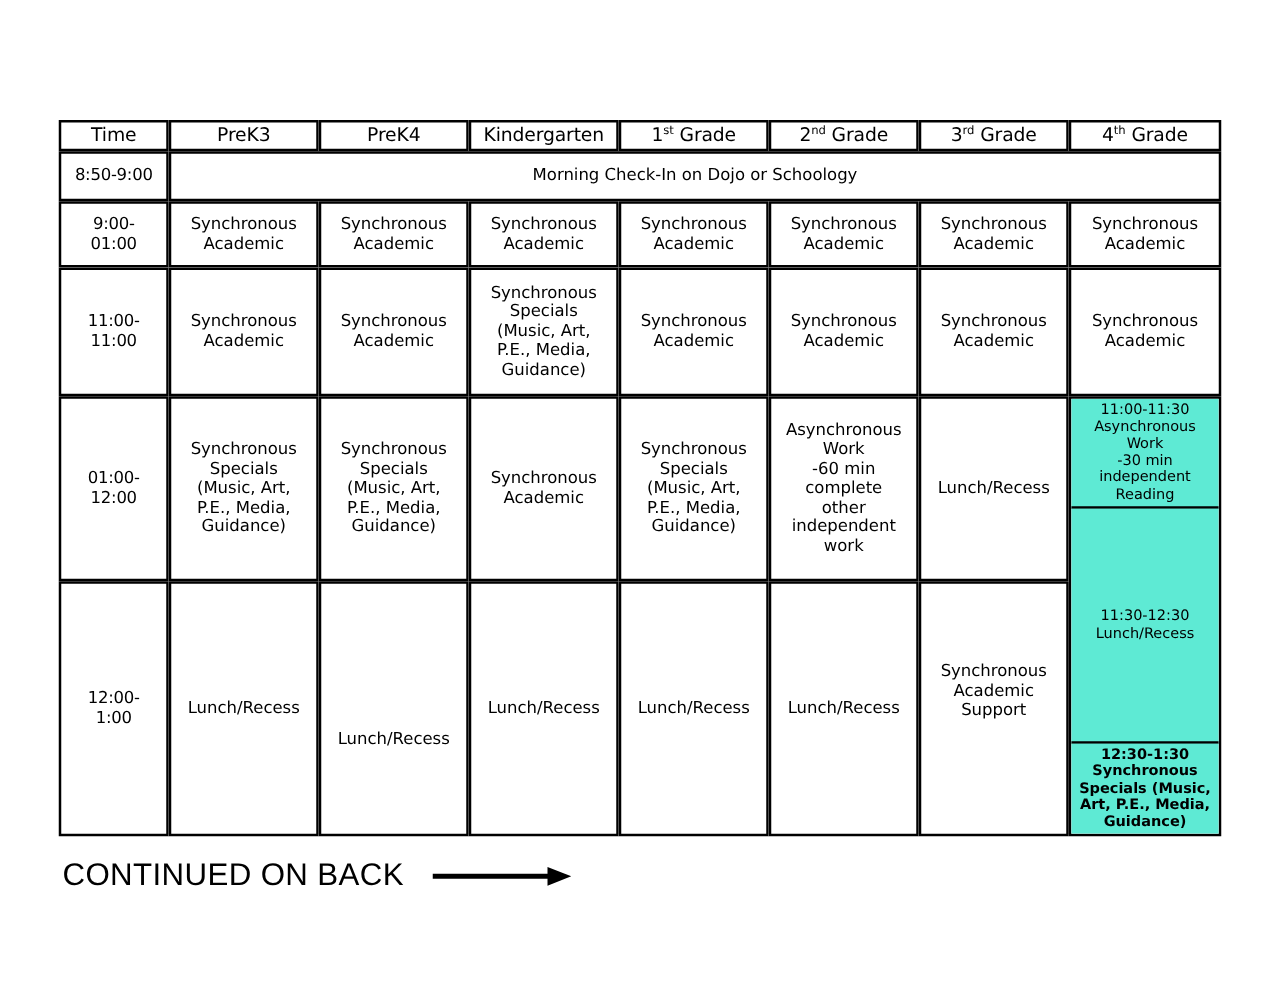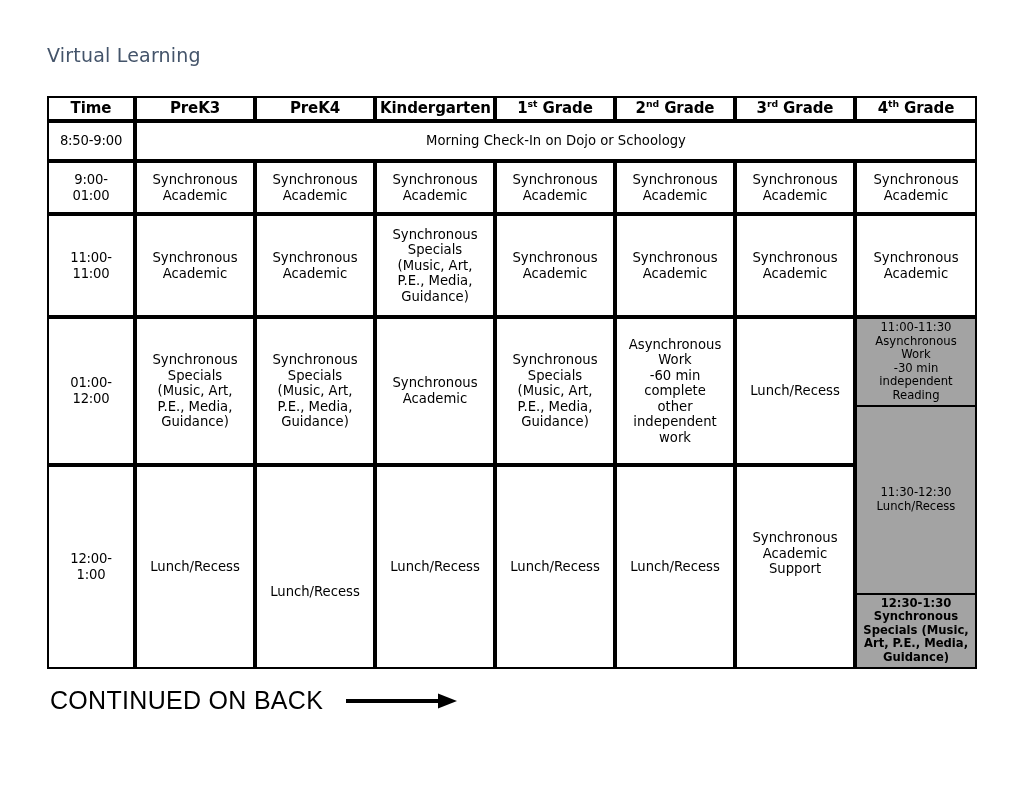--- a/index.html
+++ b/index.html
@@ -68,21 +68,21 @@
     vertical-align: middle;
     font-family: "DejaVu Sans", sans-serif;
     font-size: 13.2px;
     line-height: 15.5px;
     font-weight: 400;
     background: #ffffff;
     overflow: hidden;
   }
   .schedule-table th {
     font-size: 15px;
-    font-weight: bold;
+    font-weight: normal;
     line-height: 17px;
     letter-spacing: -0.1px;
   }
   th sup {
     font-size: 0.62em;
     vertical-align: super;
     line-height: 0;
   }
   .time-cell {
     font-weight: bold;
@@ -131,21 +131,21 @@
   }
   .subgrid td {
     border: 0;
     border-bottom: 2.5px solid #000000;
     padding: 2px 2px;
     font-family: "DejaVu Sans", sans-serif;
     font-size: 11.6px;
     line-height: 13.6px;
     text-align: center;
     vertical-align: middle;
-    background: #a3a3a3;
+    background: #5eead4;
   }
   .subgrid td.last {
     border-bottom: 0;
     font-weight: bold;
   }
 
   
   .continued {
     position: absolute;
     left: 50px;
@@ -164,21 +164,20 @@
   }
   .arrow {
     display: block;
     line-height: 0;
   }
 </style>
 </head>
 <body>
 
 <div class="header-wrap">
-  <div class="title-virtual">Virtual Learning</div>
 </div>
 
 <table class="schedule-table">
   <colgroup>
     <col class="hdr-time">
       <col class="col-prek3">
       <col class="col-prek4">
       <col class="col-k">
     <col class="col-g1">
       <col class="col-g2">

